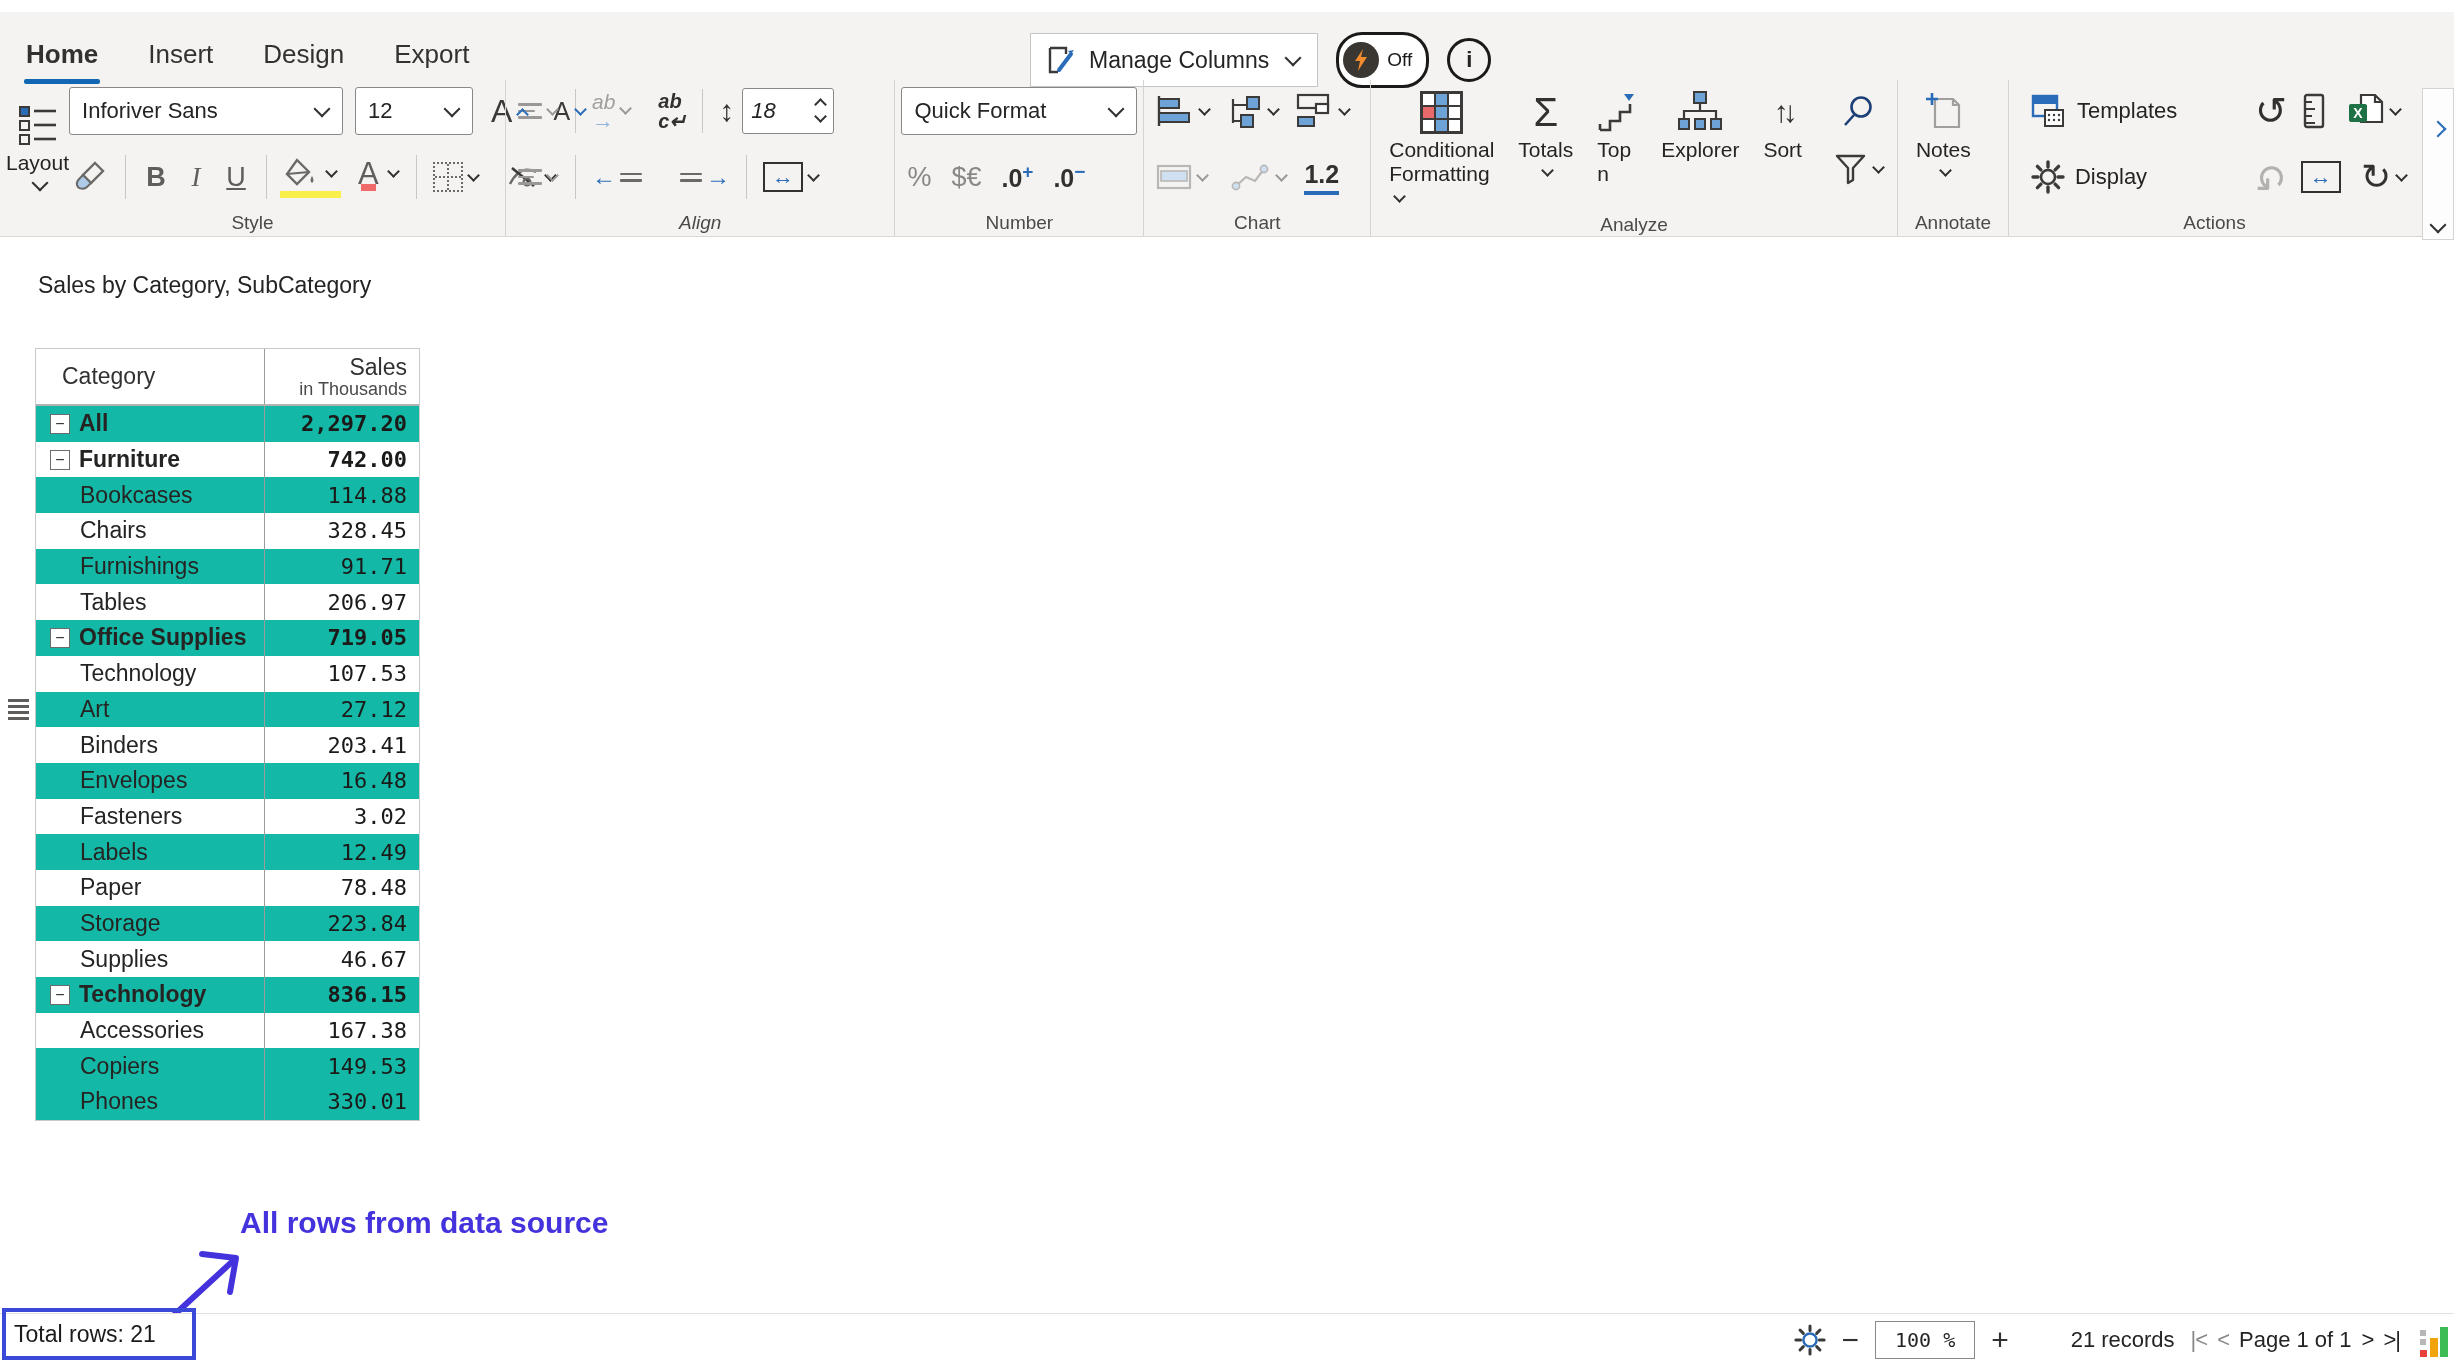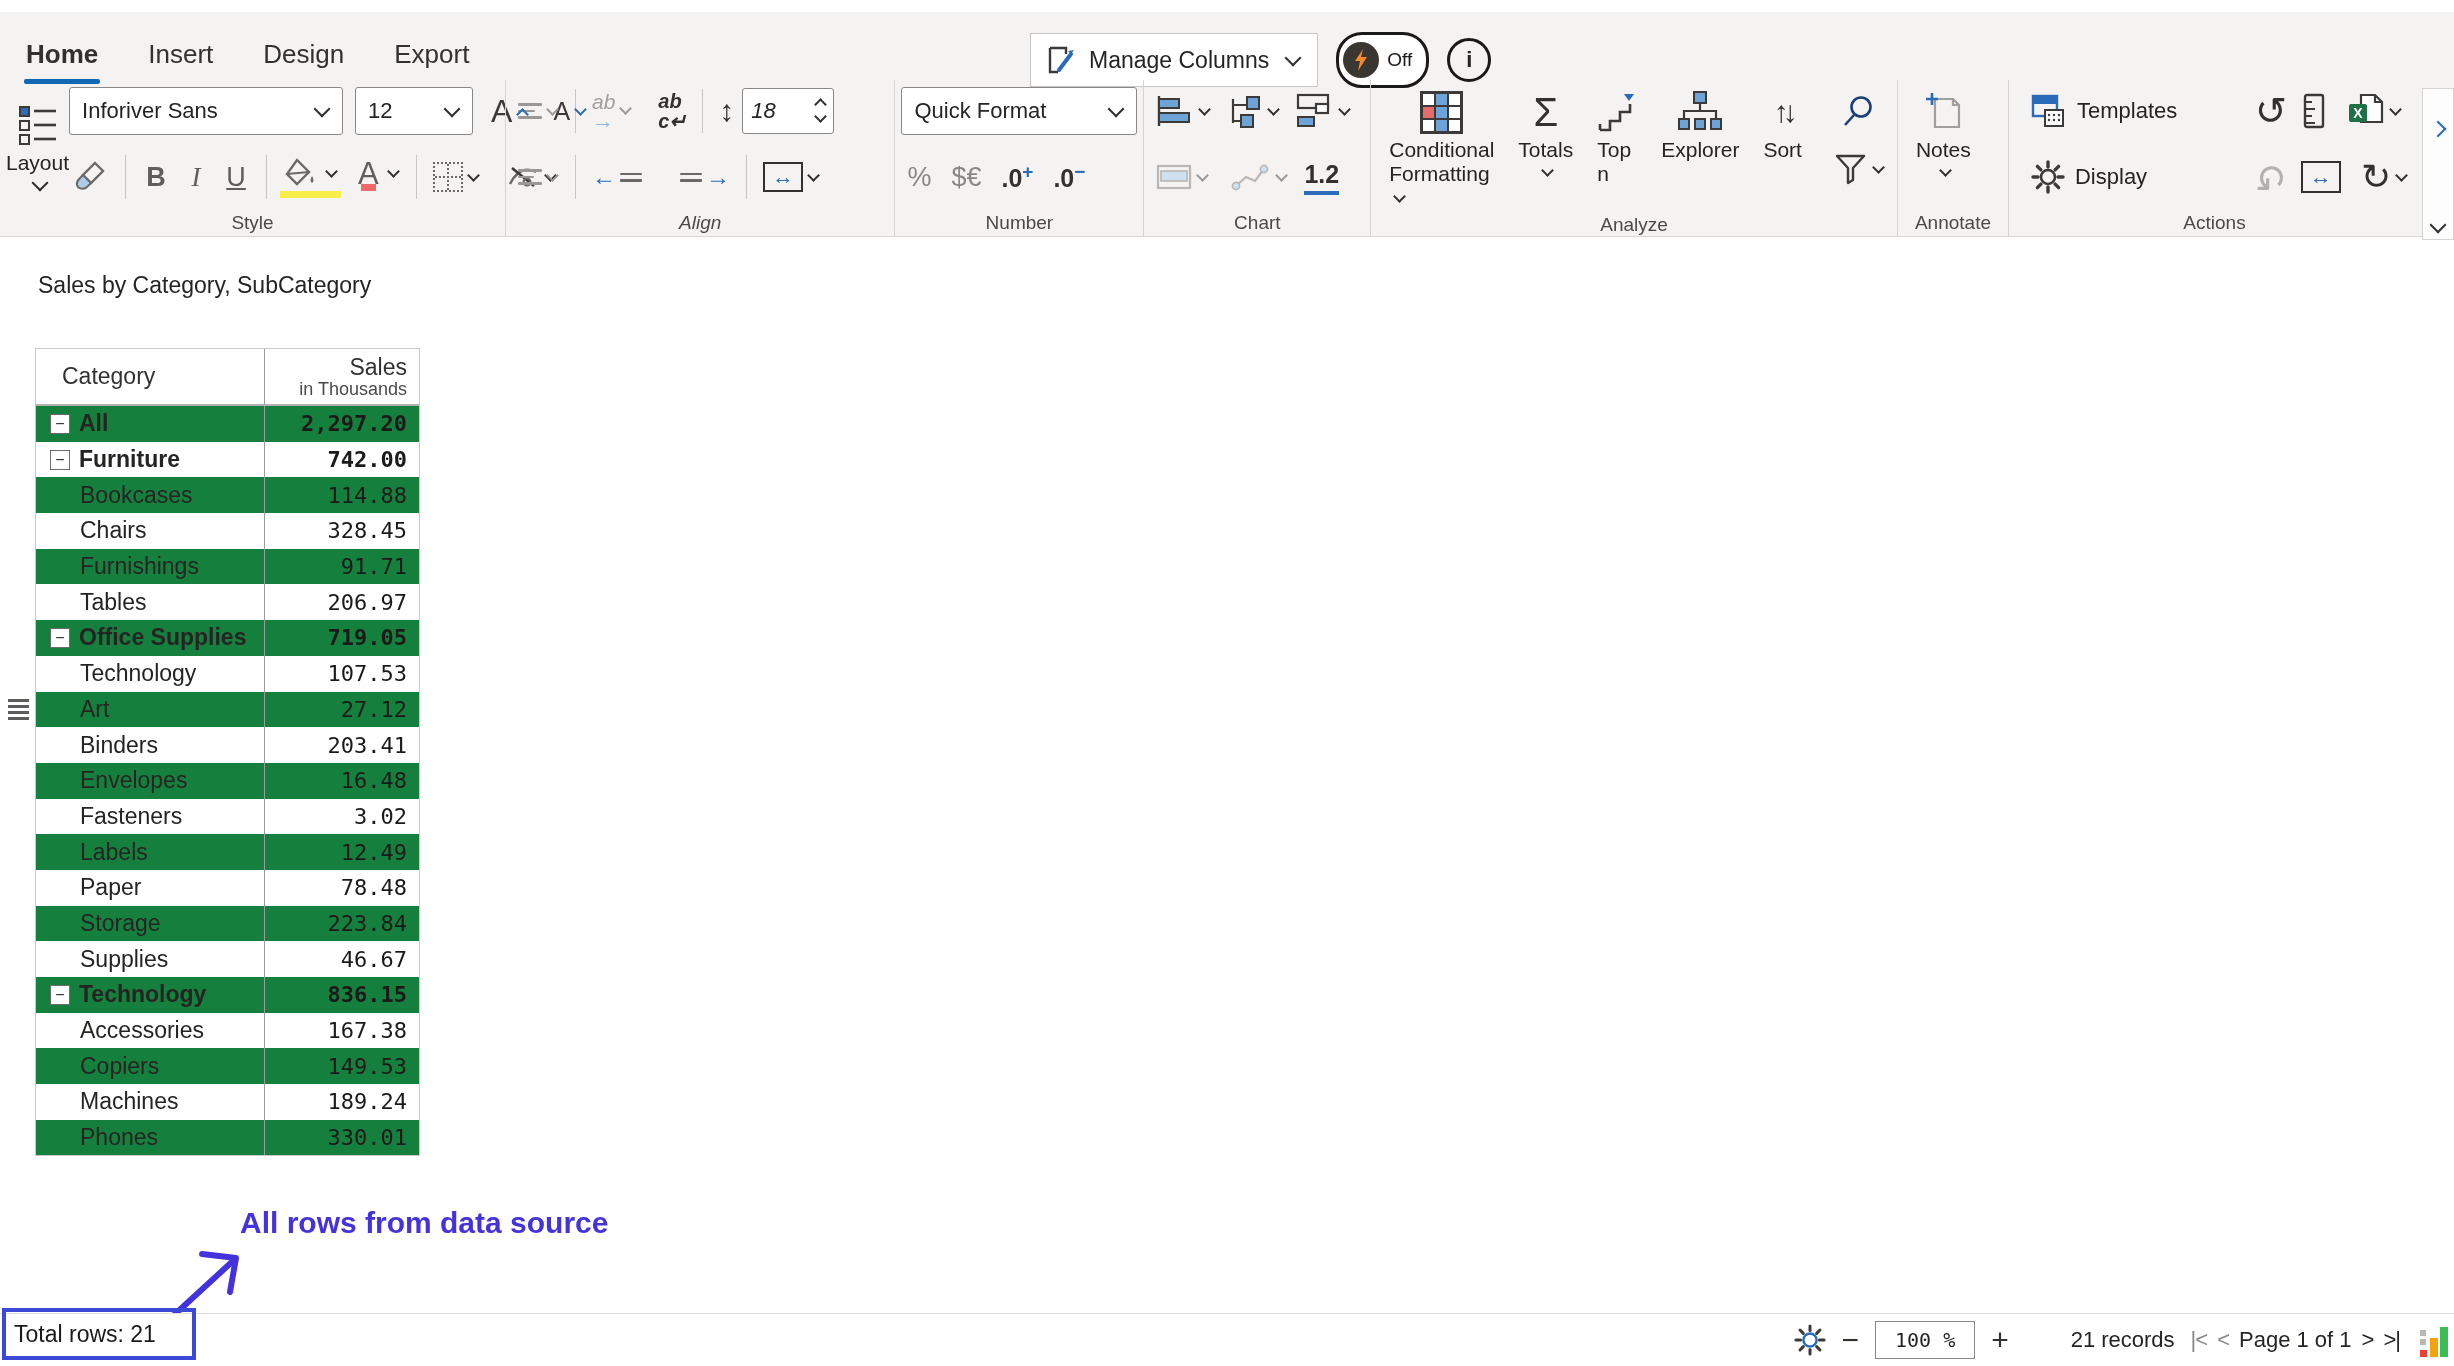--- a/index.html
+++ b/index.html
@@ -71,21 +71,21 @@
   .rightstrip{position:absolute;top:88px;right:0;width:32px;height:152px;background:#fdfdfd;border:1px solid #d6d4d1;box-sizing:border-box;display:flex;flex-direction:column;align-items:center;justify-content:space-between;padding:34px 0 8px;}
   
   .report-title{position:absolute;left:38px;top:272px;font-size:23px;color:#252423;}
   .ptable{position:absolute;left:35px;top:348px;width:385px;border:1px solid #c9c9c9;background:#fff;box-sizing:border-box;}
   .thead{display:flex;height:57px;border-bottom:2px solid #b2b2b2;box-sizing:border-box;}
   .th-cat{width:229px;display:flex;align-items:center;padding-left:26px;font-size:23px;color:#323130;box-sizing:border-box;border-right:1.5px solid #9b9b9b;}
   .th-sales{flex:1;display:flex;flex-direction:column;align-items:flex-end;justify-content:center;padding-right:12px;}
   .th-sales .t1{font-size:23px;color:#323130;}
   .th-sales .t2{font-size:18px;color:#4a4a4a;margin-top:-2px;}
   .trow{display:flex;height:35.7px;box-sizing:border-box;font-size:23px;}
-  .trow.shade{background:#15803d;}
+  .trow.shade{background:#14b8a6;}
   .tcell{box-sizing:border-box;display:flex;align-items:center;}
   .tlabel{width:229px;padding-left:14px;border-right:1.5px solid #9b9b9b;}
   .tvalue{flex:1;justify-content:flex-end;padding-right:12px;font-family:"DejaVu Sans Mono",monospace;font-size:22px;color:#1b1a19;}
   .trow.parent .tvalue{font-weight:bold;}
   .trow.parent .rlabel{font-weight:bold;}
   .trow:not(.parent) .rlabel{margin-left:30px;}
   .collapse-box{width:20px;height:20px;border:1.6px solid #6b6b6b;background:#fff;display:inline-flex;align-items:center;justify-content:center;margin-right:9px;font-size:16px;color:#323130;box-sizing:border-box;}
   .collapse-box::before{content:"\2212";}
   .drag-handle{position:absolute;left:8px;top:699px;display:flex;flex-direction:column;gap:3.5px;cursor:grab;}
   .drag-handle i{display:block;width:21px;height:2.6px;background:#5f5d5b;}
@@ -670,26 +670,20 @@
           <div class="tcell tlabel">
             <span class="rlabel">Accessories</span>
           </div>
           <div class="tcell tvalue">167.38</div>
         </div>
         <div class="trow shade">
           <div class="tcell tlabel">
             <span class="rlabel">Copiers</span>
           </div>
           <div class="tcell tvalue">149.53</div>
-        </div>
-        <div class="trow">
-          <div class="tcell tlabel">
-            <span class="rlabel">Machines</span>
-          </div>
-          <div class="tcell tvalue">189.24</div>
         </div>
         <div class="trow shade">
           <div class="tcell tlabel">
             <span class="rlabel">Phones</span>
           </div>
           <div class="tcell tvalue">330.01</div>
         </div>
       </div>
   </div>
 

